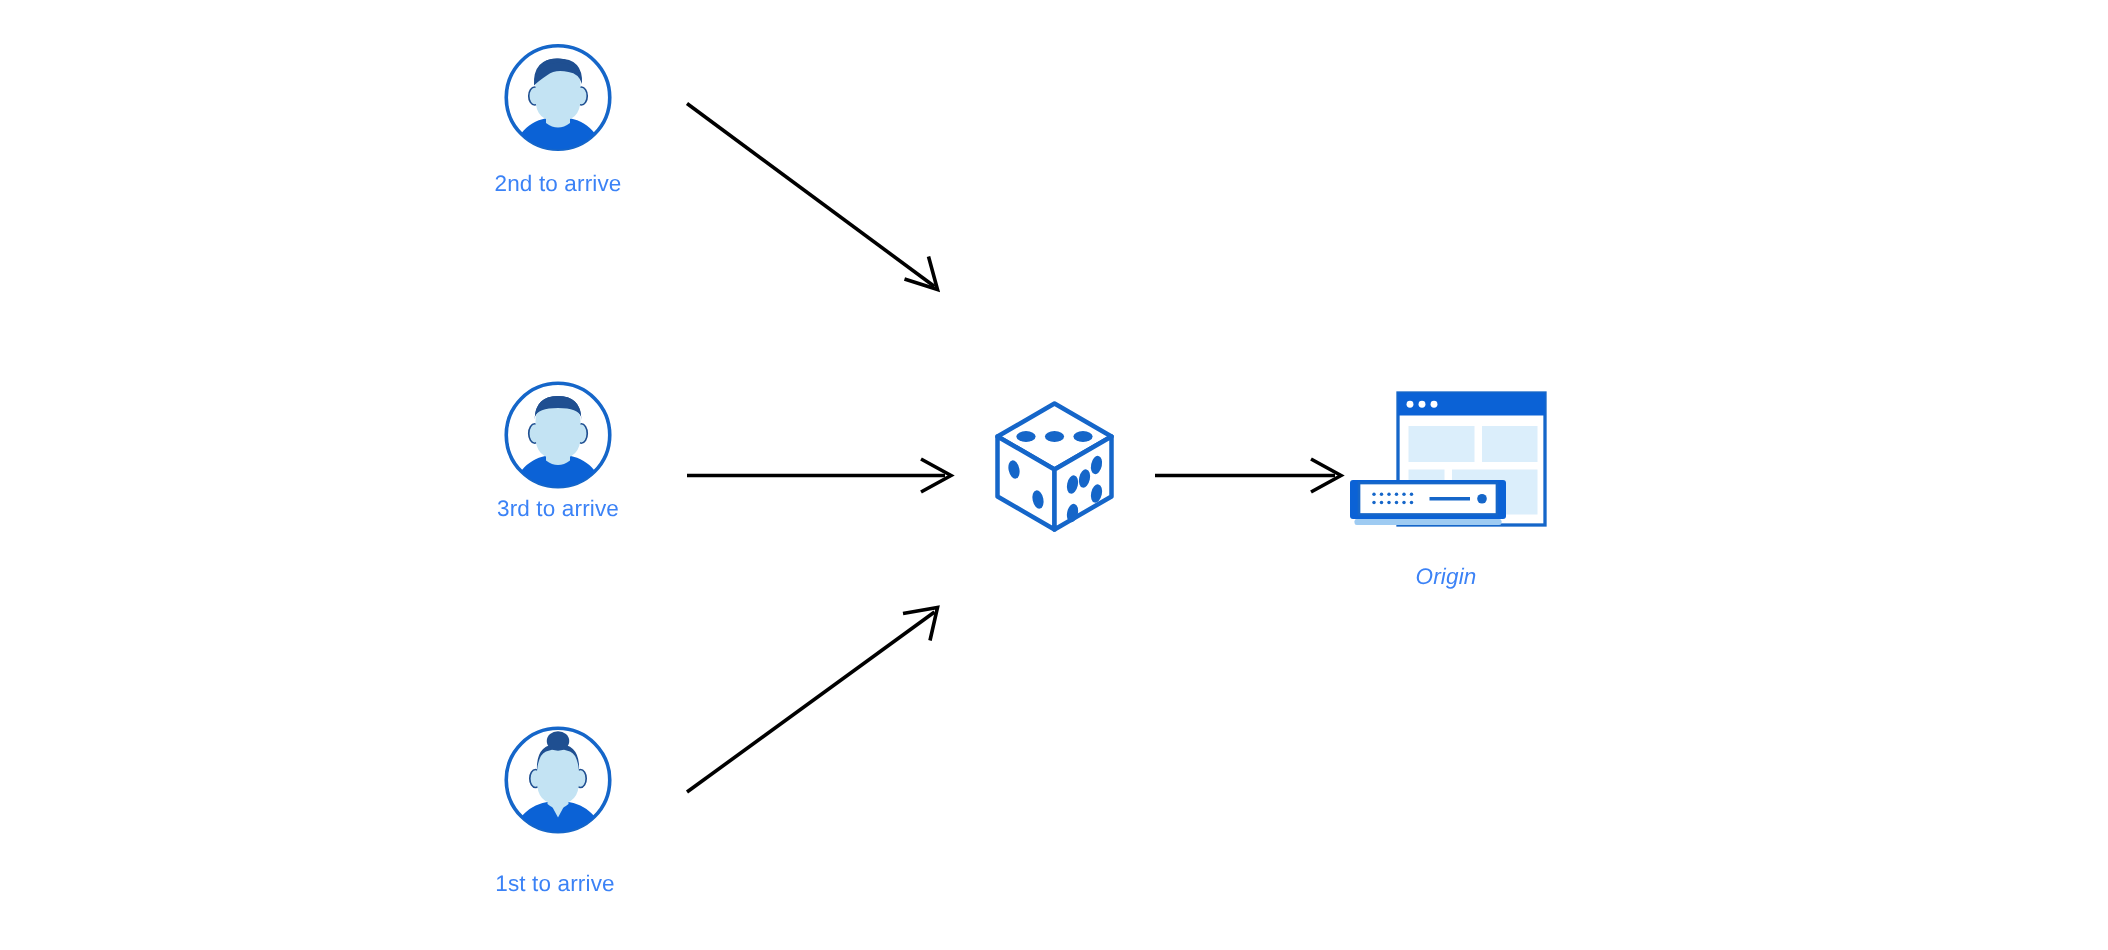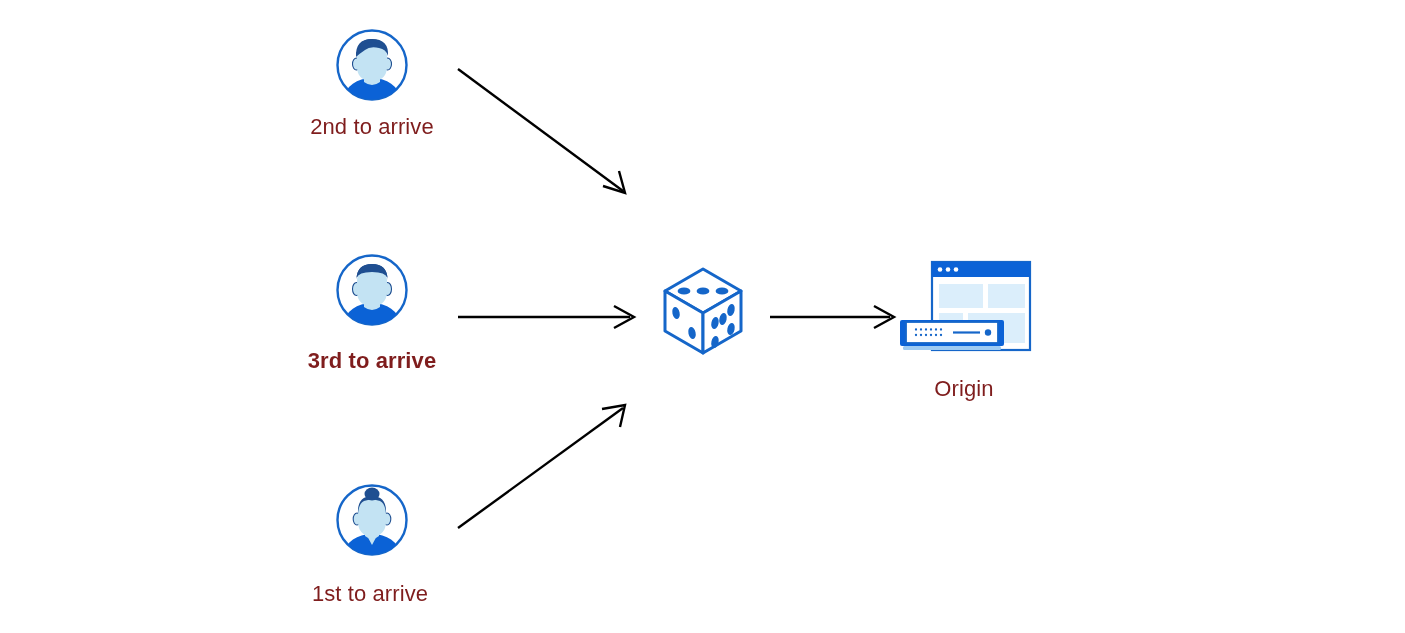--- a/index.html
+++ b/index.html
@@ -21,22 +21,22 @@
     width: 1405px;
     height: 633px;
   }
   .node {
     position: absolute;
   }
   .node-label {
     position: absolute;
     width: 260px;
     text-align: center;
-    font-size: 22px;
-    color: #7f1d1d;
+    font-size: 15px;
+    color: #3b82f6;
     font-family: "Liberation Sans", sans-serif;
     letter-spacing: 0.1px;
     white-space: nowrap;
   }
   .avatar {
     position: absolute;
     width: 74px;
     height: 74px;
   }
   .dice {
@@ -122,21 +122,21 @@
         <path d="M37 50 C 20 50, 8 60, 6 78 L 68 78 C 66 60, 54 50, 37 50 Z" fill="#0b62d6"></path>
         <path d="M29 40 L29 54 q8 6 16 0 L45 40 Z" fill="#c3e3f3"></path>
         <ellipse cx="21.5" cy="36" rx="4" ry="6.5" fill="#c3e3f3" stroke="#1f4f91" stroke-width="1.1"></ellipse>
         <ellipse cx="52.5" cy="36" rx="4" ry="6.5" fill="#c3e3f3" stroke="#1f4f91" stroke-width="1.1"></ellipse>
         <path d="M22 28 q0 -13 15 -13 q15 0 15 13 l0 10 q0 15 -15 15 q-15 0 -15 -15 Z" fill="#c3e3f3"></path>
 
         <path d="M21.5 27 q0 -16 15.5 -16 q15.5 0 15.5 16 l0 -2 q-2 -6 -15.5 -6 q-13.5 0 -15.5 6 Z" fill="#1f4f91"></path>
         <path d="M21.5 25 q1 -14 15.5 -14 q14.5 0 15.5 14 q-3 -8 -15.5 -8 q-12.5 0 -15.5 8 Z" fill="#1f4f91"></path>
       </g>
     </svg>
-    <div class="node-label" style="left:-93px; top:95px;font-weight:bold;">3rd to arrive</div>
+    <div class="node-label" style="left:-93px; top:78px;">3rd to arrive</div>
   </div>
 
   <div class="node" style="left:335px; top:483px;">
     <svg class="avatar" viewBox="0 0 74 74" width="74" height="74" xmlns="http://www.w3.org/2000/svg">
       <defs>
         <clipPath id="clipC">
             <circle cx="37" cy="37" r="34.5"></circle>
           </clipPath>
       </defs>
       <circle cx="37" cy="37" r="34.5" fill="#ffffff" stroke="#1566c9" stroke-width="2.4"></circle>
@@ -224,16 +224,16 @@
             <circle cx="25" cy="77" r="1.15"></circle>
           <circle cx="30" cy="77" r="1.15"></circle>
             <circle cx="35" cy="77" r="1.15"></circle>
           <circle cx="40" cy="77" r="1.15"></circle>
             <circle cx="45" cy="77" r="1.15"></circle>
         </g>
         <line x1="57" y1="74.5" x2="84" y2="74.5" stroke="#1566c9" stroke-width="2.2"></line>
         <circle cx="92" cy="74.5" r="3.2" fill="#1566c9"></circle>
       </g>
     </svg>
-    <div class="node-label" style="left:-62px; top:118px;">Origin</div>
+    <div class="node-label" style="left:-62px; top:118px;font-style:italic;">Origin</div>
   </div>
 
 </div>
 
 </body></html>

